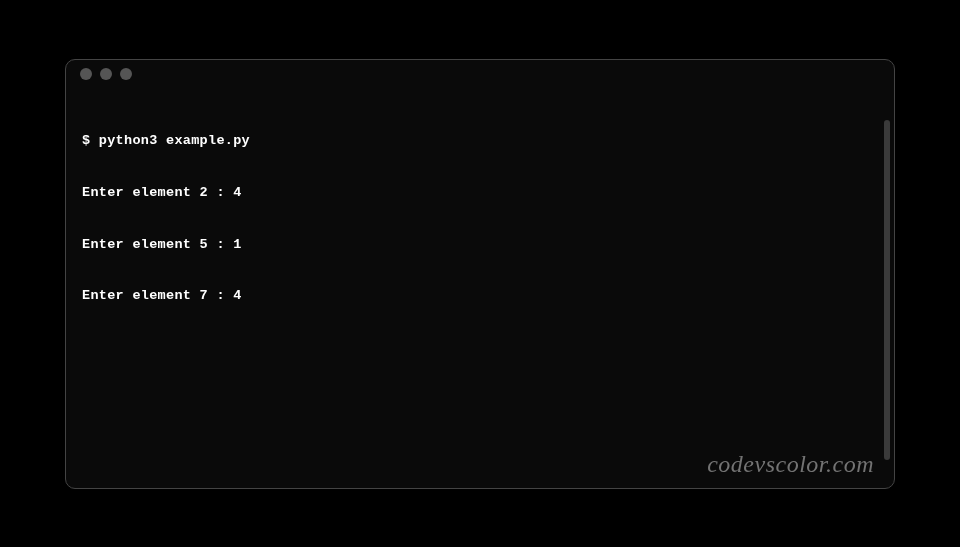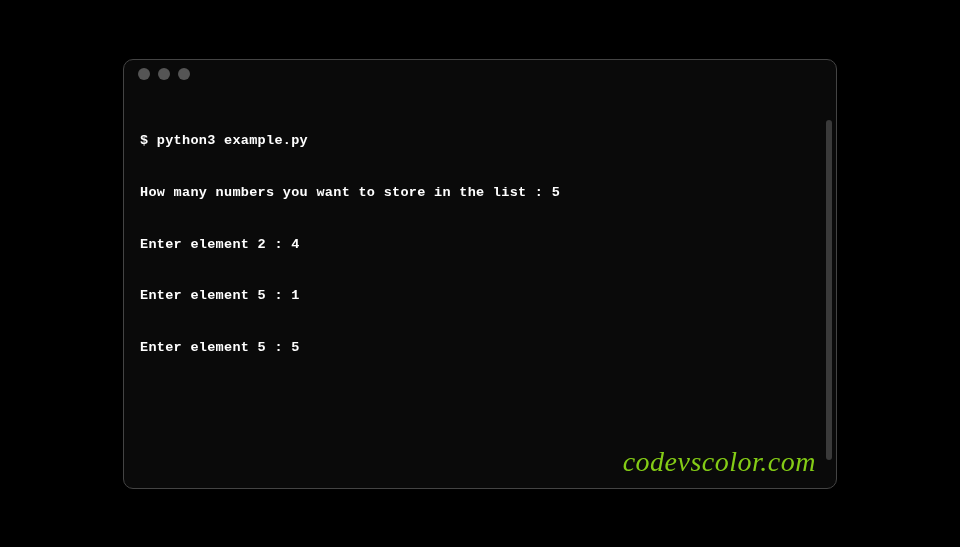--- a/index.html
+++ b/index.html
@@ -10,21 +10,21 @@
     body {
       background: #000000;
       width: 960px;
       height: 547px;
       display: flex;
       align-items: center;
       justify-content: center;
       font-family: 'Menlo', 'Monaco', 'Courier New', monospace;
     }
     .terminal-window {
-      width: 714px;
+      width: 830px;
       height: 430px;
       background: #0a0a0a;
       border: 1px solid #444444;
       border-radius: 10px;
       position: relative;
       overflow: hidden;
     }
     .title-bar {
       height: 28px;
       display: flex;
@@ -53,46 +53,45 @@
       top: 60px;
       width: 6px;
       height: 340px;
       background: #3a3a3a;
       border-radius: 3px;
     }
     .watermark {
       position: absolute;
       bottom: 10px;
       right: 20px;
-      color: #84cc16;
+      color: #737373;
       font-family: 'Brush Script MT', cursive;
-      font-size: 28px;
+      font-size: 24px;
       font-style: italic;
       font-weight: normal;
       letter-spacing: 0.5px;
     }
     .line {
       display: block;
     }
   </style>
 </head>
 <body>
 
 <div class="terminal-window">
   <div class="title-bar">
     <div class="traffic-light"></div>
     <div class="traffic-light"></div>
     <div class="traffic-light"></div>
   </div>
   <div class="terminal-content">
     <span class="line">$ python3 example.py</span>
-    <span class="line">How many numbers you want to store in the list : 5</span>
     <span class="line">Enter element 2 : 4</span>
     <span class="line">Enter element 5 : 1</span>
-    <span class="line">Enter element 5 : 5</span>
+    <span class="line">Enter element 7 : 4</span>
     
     
     
     
   </div>
   <div class="scrollbar"></div>
   <div class="watermark">codevscolor.com</div>
 </div>
 
 </body></html>

